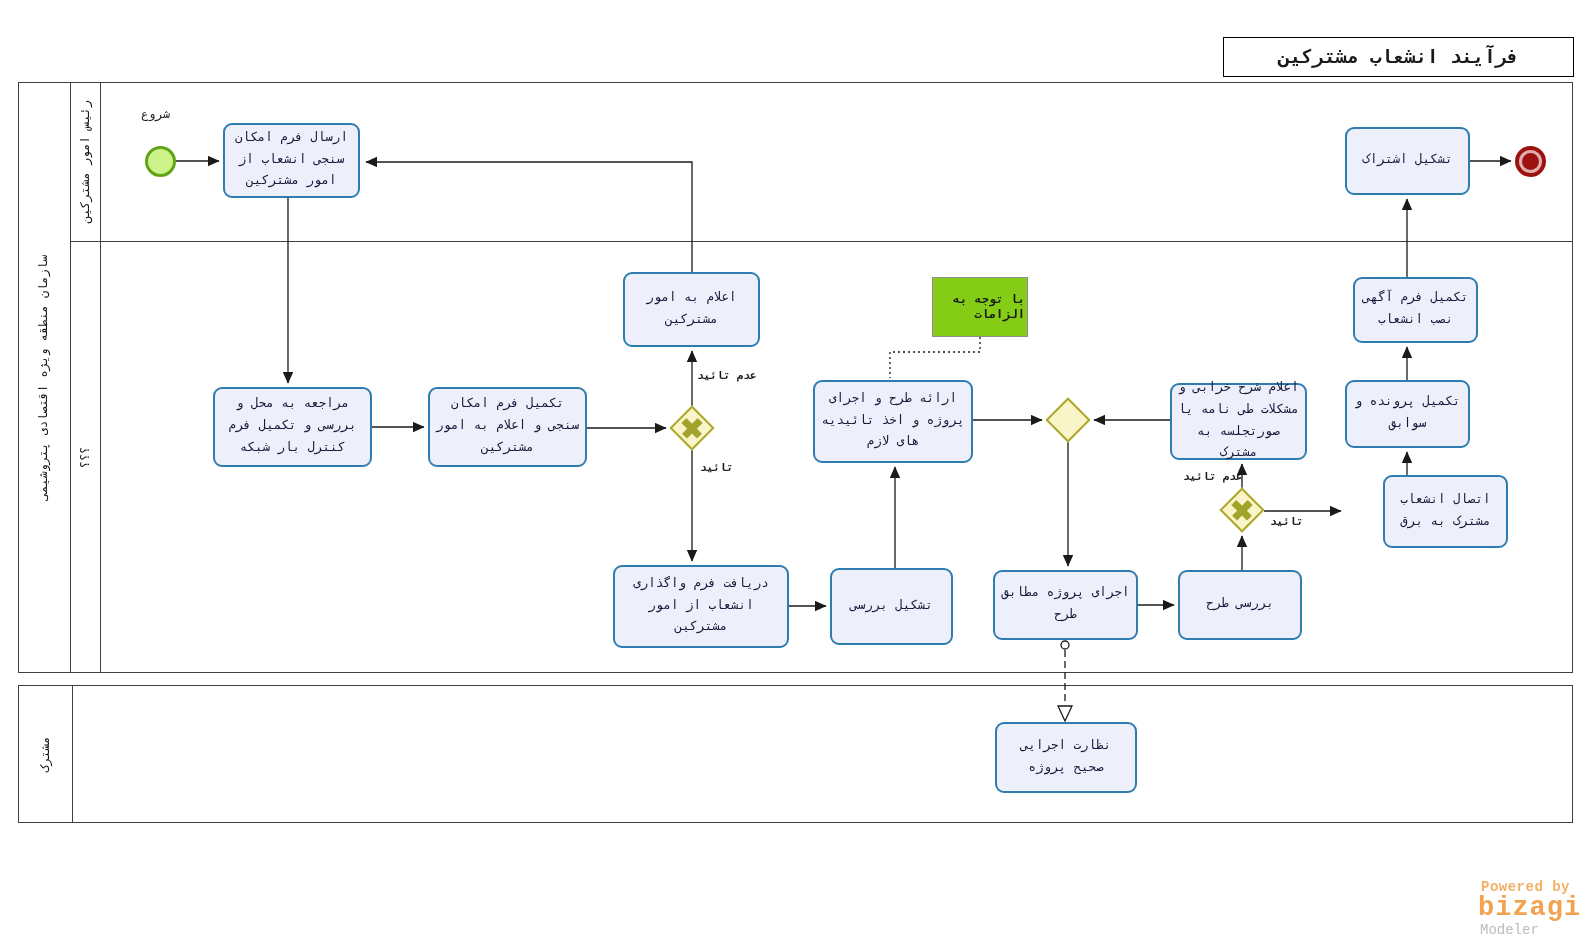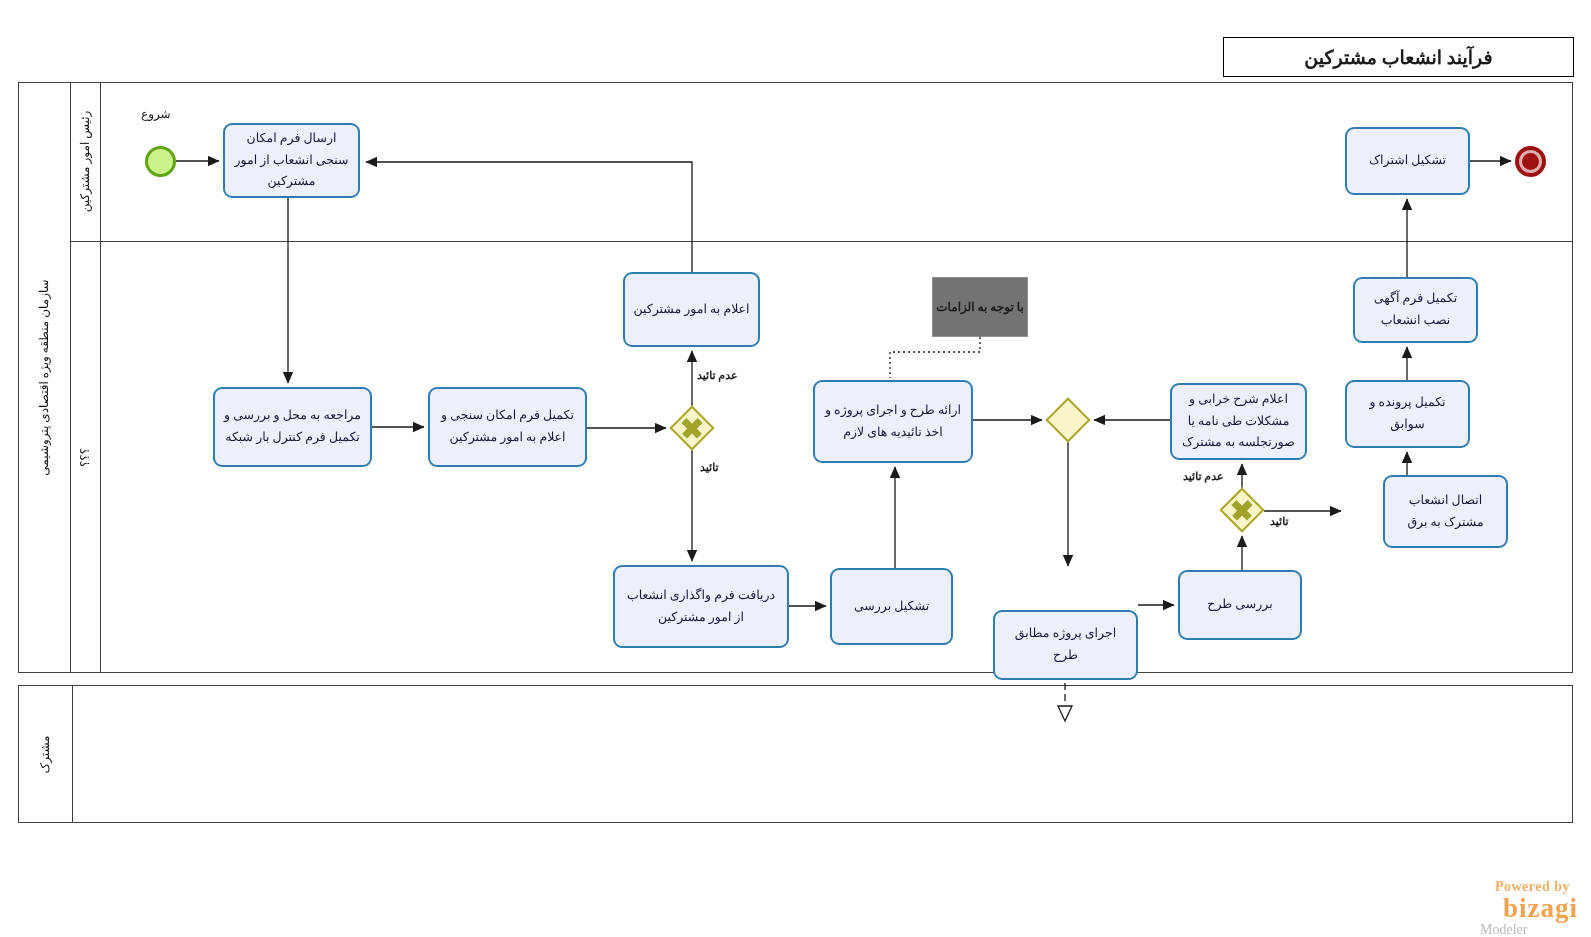--- a/index.html
+++ b/index.html
@@ -1,17 +1,17 @@
 <!DOCTYPE html>
 <html><head>
 <meta charset="utf-8">
 <style>
   html,body{margin:0;padding:0;background:#fff;}
   #canvas{position:relative;width:1591px;height:937px;background:#ffffff;overflow:hidden;
-          font-family:Liberation Serif, serif;color:#1a1a1a;}
+          font-family:Liberation Mono, monospace;color:#1a1a1a;}
 
   
   .pool{position:absolute;border:1px solid #3f3f3f;box-sizing:border-box;background:transparent;}
   .vcell{position:absolute;display:flex;align-items:center;justify-content:center;box-sizing:border-box;}
   .vcell > span{transform:rotate(-90deg);white-space:nowrap;direction:rtl;font-size:12px;color:#111;}
   .hline{position:absolute;height:1px;background:#3f3f3f;}
 
   
   .title-box{position:absolute;left:1223px;top:37px;width:351px;height:40px;border:1px solid #000;
              display:flex;align-items:center;justify-content:center;direction:rtl;
@@ -25,23 +25,23 @@
   .start{background:#ccf28a;border:3px solid #61a415;}
   .end{border:4px solid #9e1111;background:#dfae.ae;background:#dfaeae;}
   .end::after{content:'';position:absolute;inset:3px;border-radius:50%;background:#9e1111;}
   .gateway{position:absolute;width:44px;height:44px;}
   .gw-inner{position:absolute;inset:6px;transform:rotate(45deg);background:#f9f5c8;
             border:2px solid #ada72c;box-sizing:border-box;}
   .gw-x::before{content:'';position:absolute;left:50%;top:12%;width:7px;height:76%;
                 margin-left:-3.5px;background:#a2a32b;}
   .gw-x::after{content:'';position:absolute;top:50%;left:12%;height:7px;width:76%;
                margin-top:-3.5px;background:#a2a32b;}
-  .annotation{position:absolute;background:#737373;border:1px solid #8f8f8f;display:flex;
+  .annotation{position:absolute;background:#84cc16;border:1px solid #8f8f8f;display:flex;
               align-items:center;justify-content:center;direction:rtl;font-size:12px;
-              font-weight:bold;box-sizing:border-box;text-align:left;padding:2px;}
+              font-weight:bold;box-sizing:border-box;text-align:right;padding:2px;}
   .edge-label{position:absolute;font-size:11px;font-weight:bold;direction:rtl;white-space:nowrap;}
   .node-label{position:absolute;font-size:12px;direction:rtl;white-space:nowrap;}
 
   
   .connectors{position:absolute;left:0;top:0;pointer-events:none;}
 
   
   .logo{position:absolute;left:1478px;top:880px;width:100px;text-align:right;line-height:1;}
   .logo .powered{color:#f2b066;font-size:14px;font-weight:bold;letter-spacing:.5px;margin-right:8px;}
   .logo .brand{color:#f2a34f;font-size:27px;font-weight:bold;letter-spacing:1px;margin-top:1px;}
@@ -132,36 +132,39 @@
   </div>
   <div class="task" style="left:830px;top:568px;width:123px;height:77px;">
     <span>تشکیل بررسی</span>
   </div>
   <div class="task" style="left:813px;top:380px;width:160px;height:83px;">
     <span>ارائه طرح و اجرای پروژه و اخذ تائیدیه های لازم</span>
   </div>
   <div class="task" style="left:1170px;top:383px;width:137px;height:77px;">
     <span>اعلام شرح خرابی و مشکلات طی نامه یا صورتجلسه به مشترک</span>
   </div>
-  <div class="task" style="left:993px;top:570px;width:145px;height:70px;margin-top:40px;">
+  <div class="task" style="left:993px;top:570px;width:145px;height:70px;">
     <span>اجرای پروژه مطابق طرح</span>
   </div>
   <div class="task" style="left:1178px;top:570px;width:124px;height:70px;border-radius:9px;">
     <span>بررسی طرح</span>
   </div>
   <div class="task" style="left:1345px;top:475px;width:125px;height:73px;margin-left:38px;">
     <span>اتصال انشعاب مشترک به برق</span>
   </div>
   <div class="task" style="left:1345px;top:380px;width:125px;height:68px;">
     <span>تکمیل پرونده و سوابق</span>
   </div>
   <div class="task" style="left:1345px;top:277px;width:125px;height:66px;margin-left:8px;">
     <span>تکمیل فرم آگهی نصب انشعاب</span>
   </div>
 
+  <div class="task" style="left:995px;top:722px;width:142px;height:71px;">
+    <span>نظارت اجرایی صحیح پروژه</span>
+  </div>
 
   <div class="gateway" style="left:670px;top:406px;">
     <div class="gw-inner gw-x"></div>
   </div>
   <div class="gateway" style="left:1046px;top:398px;">
     <div class="gw-inner"></div>
   </div>
   <div class="gateway" style="left:1220px;top:488px;">
     <div class="gw-inner gw-x"></div>
   </div>

